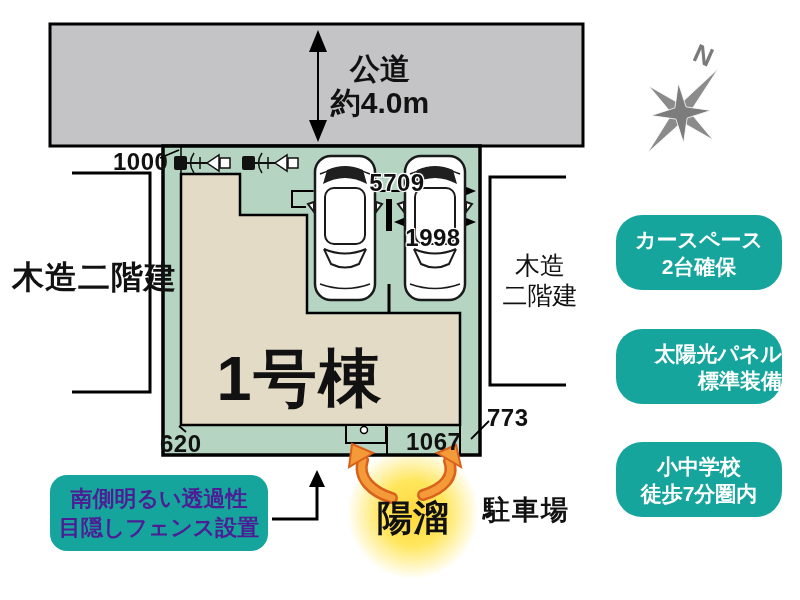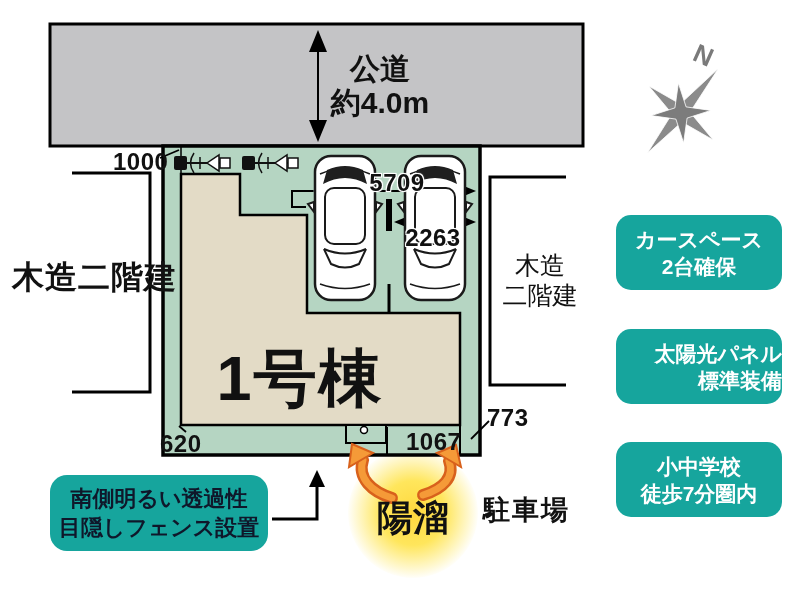--- a/index.html
+++ b/index.html
@@ -6,25 +6,25 @@
   .stage{position:relative;width:800px;height:600px;background:#fff;overflow:hidden;
          font-family:"Liberation Sans","DejaVu Sans",sans-serif;color:#111;}
   .stage svg{position:absolute;left:0;top:0;z-index:1;}
   .lbl{position:absolute;z-index:2;color:#111;white-space:nowrap;}
   .halo{text-shadow:-1px -1px 0 #fff,1px -1px 0 #fff,-1px 1px 0 #fff,1px 1px 0 #fff,0 0 3px #fff;}
   .dim{font-size:24px;font-weight:700;letter-spacing:0.5px;}
   .road-label{left:300px;top:52px;width:160px;text-align:center;font-size:30px;font-weight:600;line-height:34px;}
   .neighbor-left{left:12px;top:256px;font-size:32px;font-weight:600;letter-spacing:1px;}
   .neighbor-right{left:488px;top:250px;width:104px;text-align:center;font-size:25px;font-weight:400;line-height:30px;}
   .building-label{left:180px;top:336px;width:240px;text-align:center;font-size:63px;font-weight:700;letter-spacing:2px;}
-  .badge{position:absolute;z-index:2;left:616px;width:166px;height:75px;background:#16a59d;border-radius:15px;
+  .badge{position:absolute;z-index:2;left:616px;width:166px;height:75px;background:#16a59d;border-radius:26px;
          color:#fff;font-size:21px;font-weight:700;text-align:center;display:flex;flex-direction:column;
          justify-content:center;line-height:27px;}
   .badge-fence{position:absolute;z-index:2;left:50px;top:475px;width:218px;height:76px;background:#16a59d;border-radius:17px;
-         color:#0f172a;font-size:22px;font-weight:700;text-align:center;display:flex;flex-direction:column;
+         color:#4c1d95;font-size:22px;font-weight:700;text-align:center;display:flex;flex-direction:column;
          justify-content:center;line-height:29px;}
   .glow{position:absolute;z-index:0;left:348px;top:448px;width:130px;height:130px;border-radius:50%;
         background:radial-gradient(circle,#ffd83e 0%,#ffe65c 35%,rgba(255,235,120,0.55) 55%,rgba(255,240,160,0) 72%);}
   .sun-label{left:373px;top:494px;width:80px;text-align:center;font-size:36px;font-weight:700;z-index:3;}
   .parking-label{left:483px;top:492px;font-size:27px;font-weight:600;letter-spacing:2px;}
   .north{left:694px;top:40px;font-size:26px;font-weight:700;color:#7a7a7a;transform:rotate(24deg);}
 </style>
 </head>
 <body>
 
@@ -147,21 +147,21 @@
 
   <div class="lbl road-label">
     <span>公道</span><br>
     <span>約4.0m</span>
   </div>
 
   <div class="lbl north">N</div>
 
   <div class="lbl dim" style="left:113px;top:148px;">1000</div>
   <div class="lbl dim halo" style="left:357px;top:169px;width:80px;text-align:center;">5709</div>
-  <div class="lbl dim halo" style="left:393px;top:224px;width:80px;text-align:center;">2263</div>
+  <div class="lbl dim halo" style="left:393px;top:224px;width:80px;text-align:center;">1998</div>
   <div class="lbl dim" style="left:160px;top:430px;">620</div>
   <div class="lbl dim" style="left:406px;top:428px;">1067</div>
   <div class="lbl dim" style="left:487px;top:404px;">773</div>
 
   <div class="lbl neighbor-left">木造二階建</div>
   <div class="lbl neighbor-right">
     <span>木造</span><br>
     <span>二階建</span>
   </div>
 

